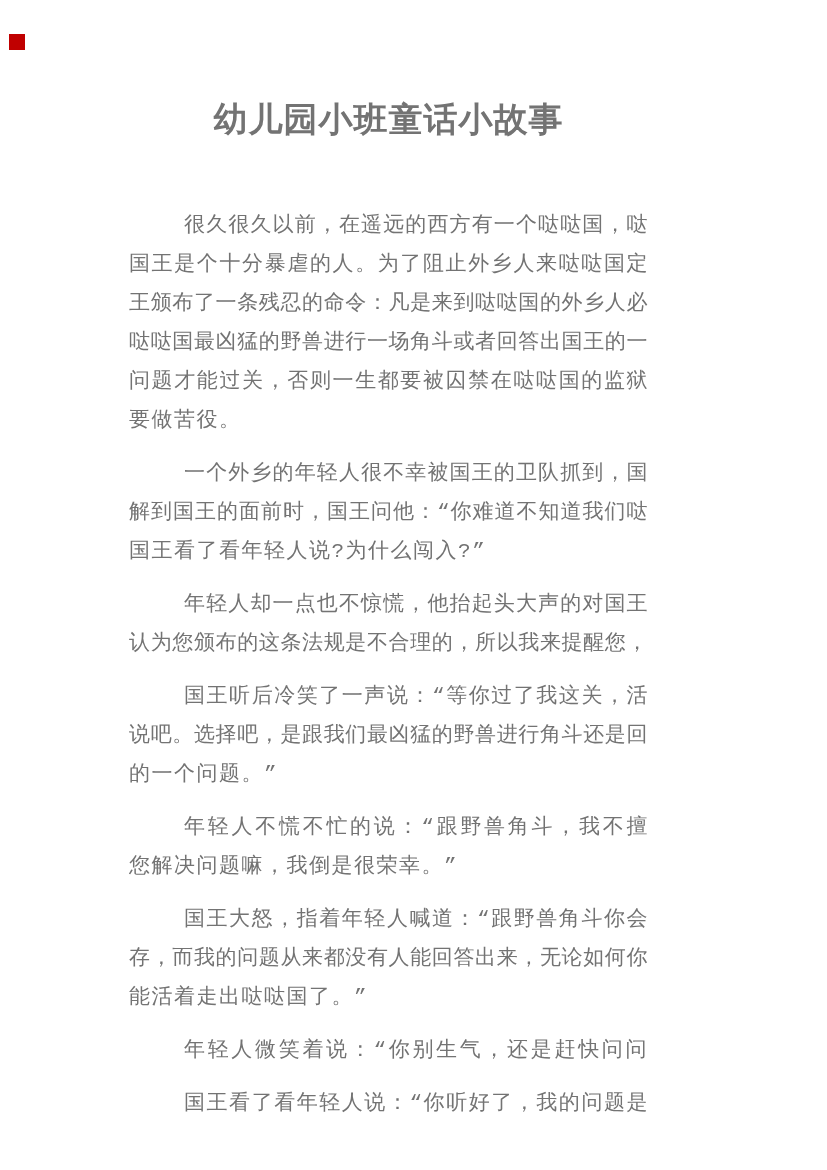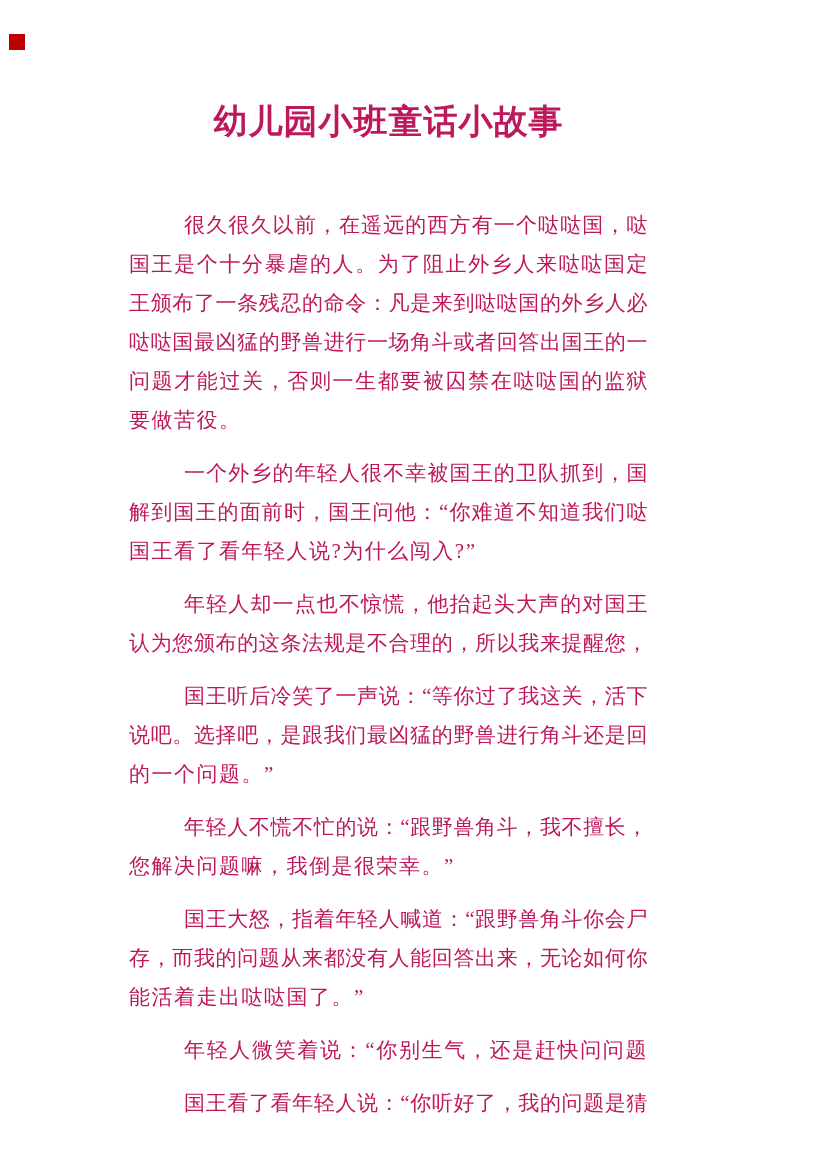--- a/index.html
+++ b/index.html
@@ -5,22 +5,22 @@
   html, body {
     margin: 0;
     padding: 0;
     background: #ffffff;
   }
   .page {
     position: relative;
     width: 777px;
     height: 1170px;
     background: #ffffff;
-    color: #be185d;
-    font-family: Liberation Serif, serif;
+    color: #737373;
+    font-family: Liberation Mono, monospace;
     overflow: hidden;
   }
   .red-square {
     position: absolute;
     left: 9px;
     top: 34px;
     width: 16px;
     height: 16px;
     background: #c00000;
   }

